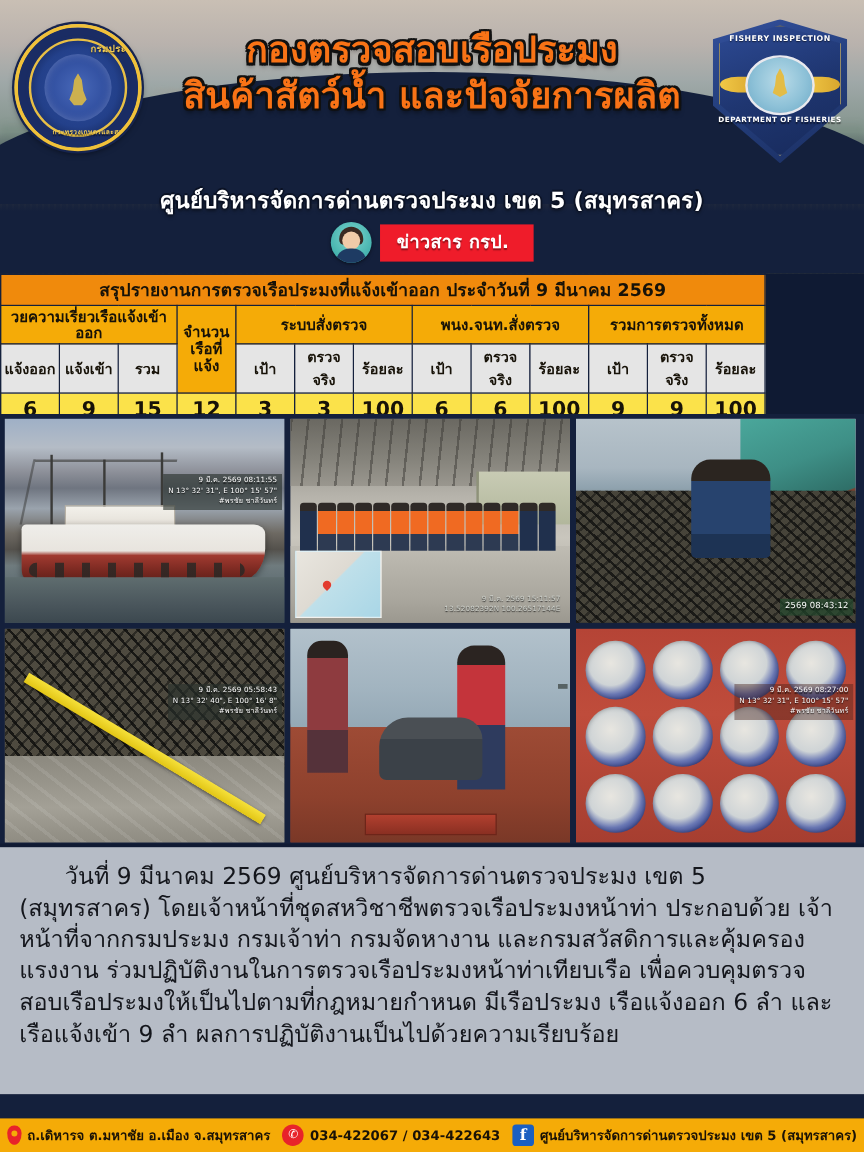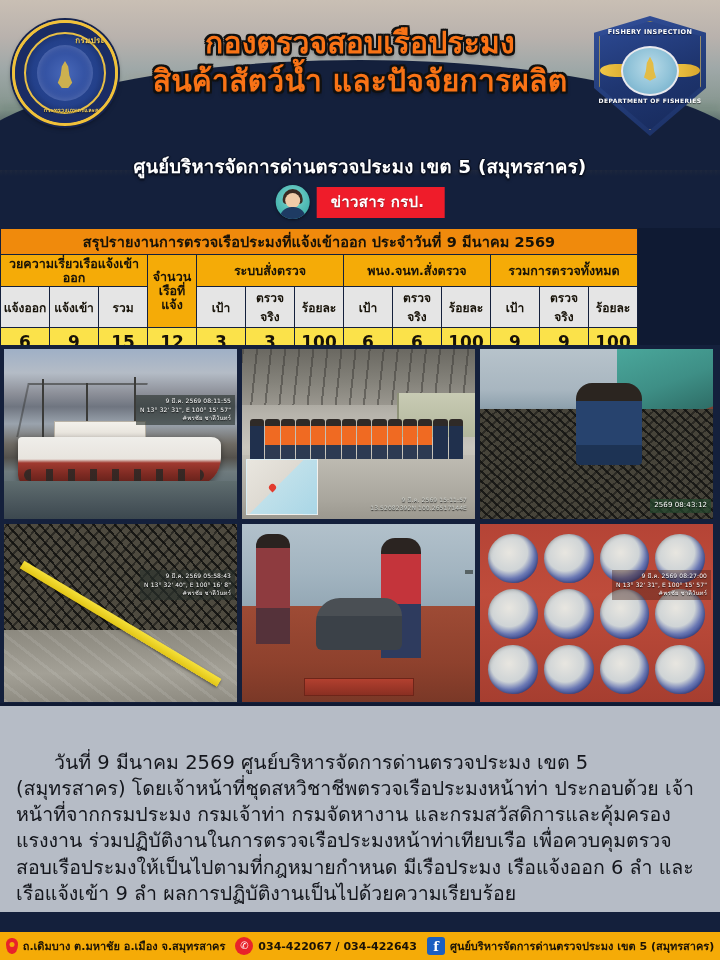--- a/index.html
+++ b/index.html
@@ -620,21 +620,21 @@
     height: 206px;
     background: #b6bcc6;
     padding: 12px 16px 8px 16px;
     color: #14161c;
     font-size: 19.5px;
     line-height: 1.34;
     font-weight: normal;
     text-align: left;
     letter-spacing: 0;
   }
-  .body-text p { text-indent: 38px; margin-top: 32px; }
+  .body-text p { text-indent: 38px; }
 
   
   .footer-gap {
     position: absolute;
     top: 912px; left: 0;
     width: 720px; height: 20px;
     background: #14203c;
   }
   .footer {
     position: absolute;
@@ -879,21 +879,21 @@
 
   <div class="body-text">
     <p>วันที่ 9 มีนาคม 2569 ศูนย์บริหารจัดการด่านตรวจประมง เขต 5 (สมุทรสาคร) โดยเจ้าหน้าที่ชุดสหวิชาชีพตรวจเรือประมงหน้าท่า ประกอบด้วย เจ้าหน้าที่จากกรมประมง กรมเจ้าท่า กรมจัดหางาน และกรมสวัสดิการและคุ้มครองแรงงาน ร่วมปฏิบัติงานในการตรวจเรือประมงหน้าท่าเทียบเรือ เพื่อควบคุมตรวจสอบเรือประมงให้เป็นไปตามที่กฎหมายกำหนด มีเรือประมง เรือแจ้งออก 6 ลำ และ เรือแจ้งเข้า 9 ลำ ผลการปฏิบัติงานเป็นไปด้วยความเรียบร้อย</p>
   </div>
 
   <div class="footer-gap"></div>
 
   <div class="footer">
     <div class="f-item">
       <span class="ic-pin"></span>
-      <span>ถ.เดิมบาง ต.มหาชัย อ.เมือง จ.สมุทรสาคร</span>
+      <span>ถ.เดิหารจ ต.มหาชัย อ.เมือง จ.สมุทรสาคร</span>
     </div>
     <div class="f-item">
       <span class="ic-phone">✆</span>
       <span>034-422067 / 034-422643</span>
     </div>
     <div class="f-item">
       <span class="ic-fb">f</span>
       <span>ศูนย์บริหารจัดการด่านตรวจประมง เขต 5 (สมุทรสาคร)</span>
     </div>
   </div>

